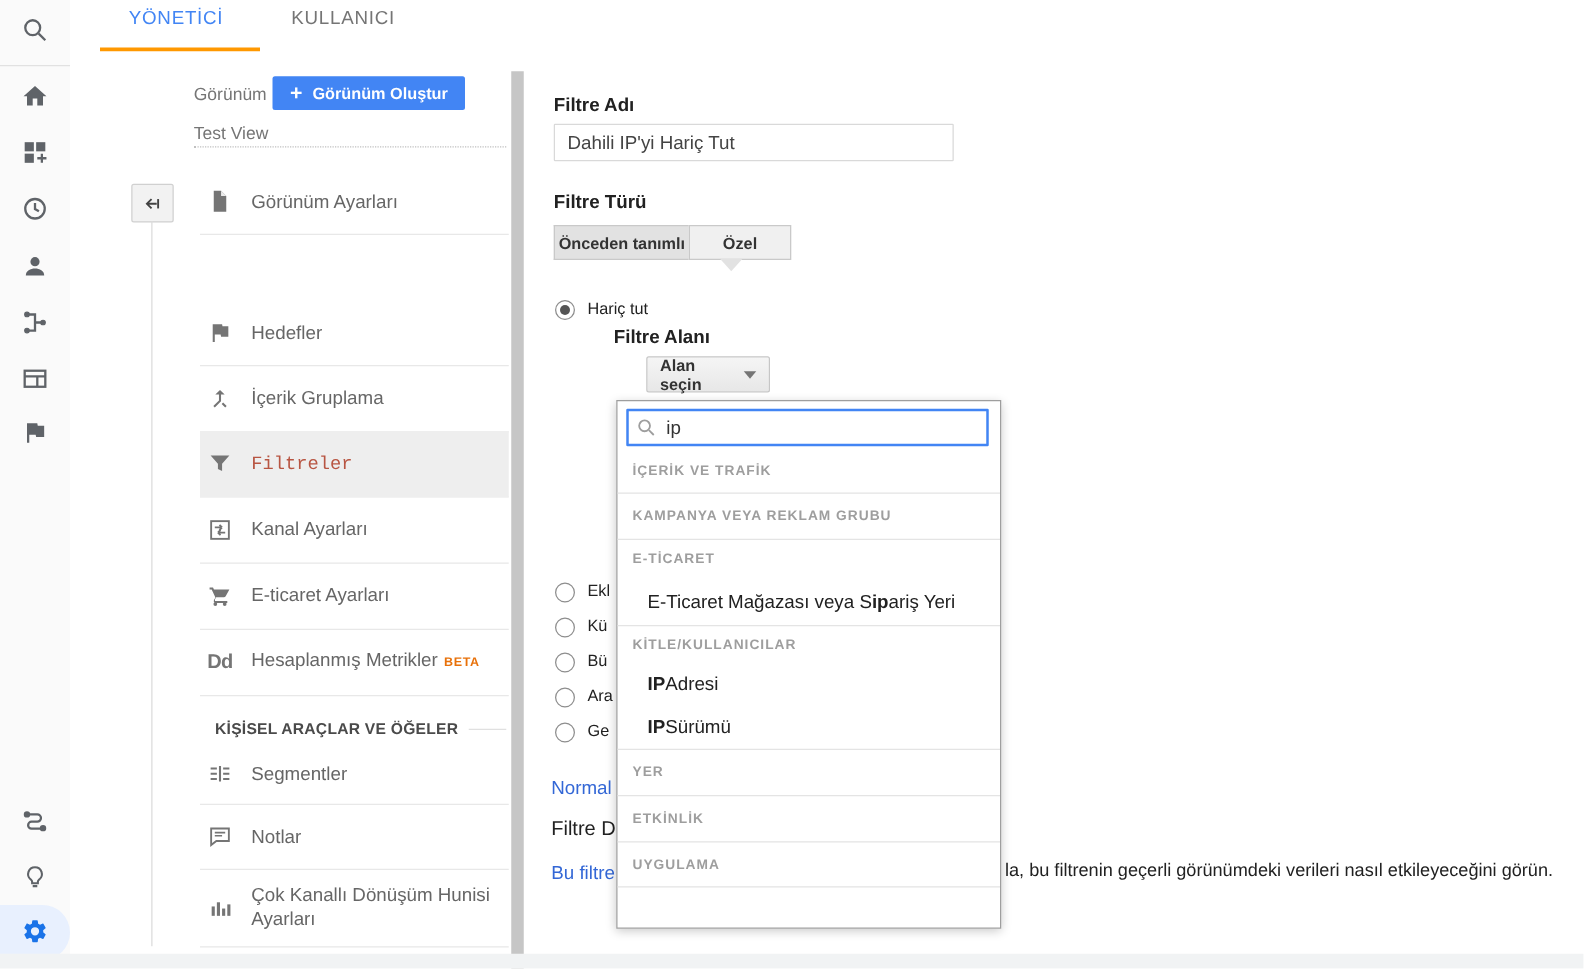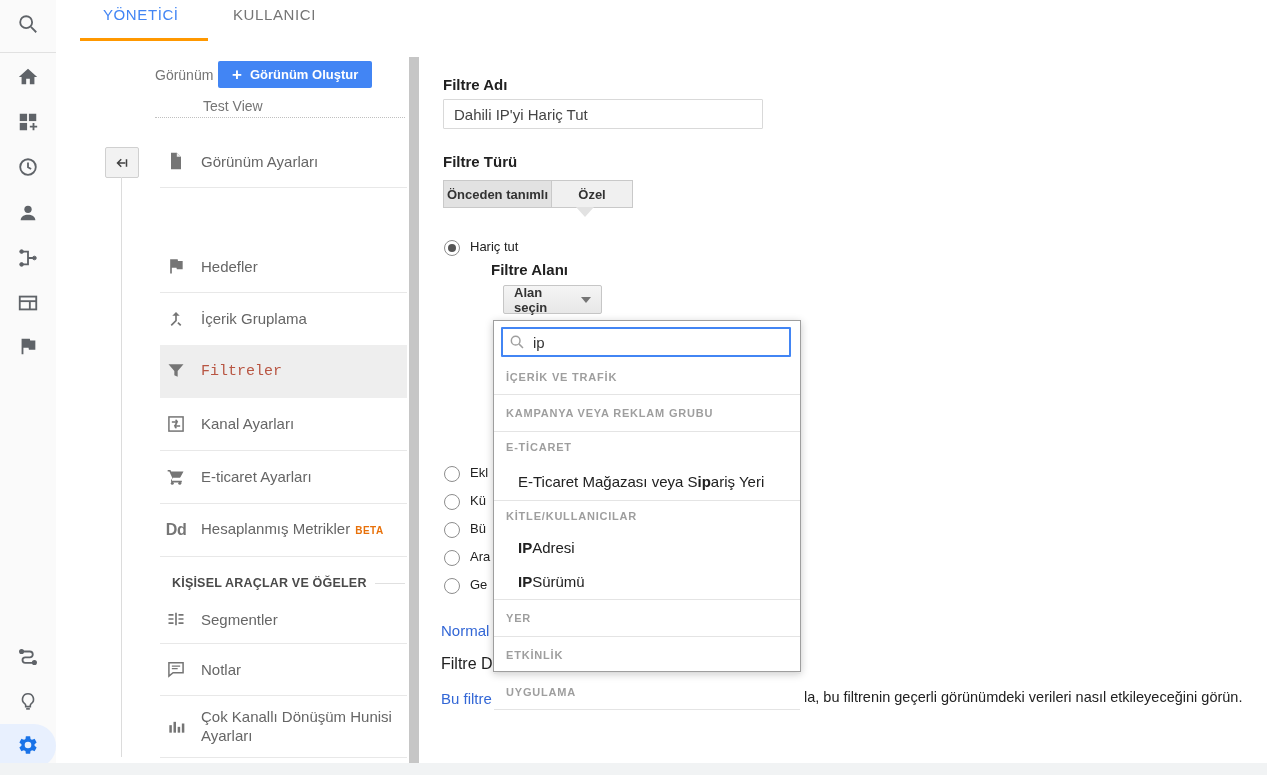--- a/index.html
+++ b/index.html
@@ -18,21 +18,21 @@
   .tab{position:absolute;top:6px;font-size:15px;letter-spacing:.6px;color:#757575;cursor:pointer;}
   .tab.active{color:#4285f4;text-align:right;}
   .tab-underline{position:absolute;left:80px;top:38px;width:128px;height:3px;background:#ff9800;}
 
   
   .gv-label{position:absolute;left:155px;top:67px;font-size:14px;color:#757575;}
   .create-btn{position:absolute;left:218px;top:61px;height:27px;padding:0 14px;background:#4285f4;color:#fff;
               border:none;border-radius:2px;font-size:13px;font-weight:bold;display:flex;align-items:center;gap:8px;
               font-family:"Liberation Sans",sans-serif;cursor:pointer;}
   .plus-ic{font-size:17px;font-weight:bold;line-height:1;}
-  .view-name{position:absolute;left:155px;top:98px;font-size:14px;color:#757575;margin-left:48px;}
+  .view-name{position:absolute;left:155px;top:98px;font-size:14px;color:#757575;}
   .dotted-line{position:absolute;left:155px;top:117px;width:250px;border-top:1px dotted #c0c0c0;}
   .back-btn{position:absolute;left:105px;top:147px;width:32px;height:29px;background:#f2f2f2;border:1px solid #d0d0d0;
             border-radius:2px;display:flex;align-items:center;justify-content:center;color:#424242;cursor:pointer;}
   .back-btn svg{width:18px;height:18px;}
   .vline{position:absolute;left:121px;top:177px;height:580px;border-left:1px solid #dcdcdc;}
 
   .mrow{position:absolute;left:160px;width:247px;display:flex;align-items:center;border-bottom:1px solid #e8e8e8;cursor:pointer;}
   .mrow .mic{width:22px;margin-left:5px;color:#757575;display:flex;justify-content:center;flex:none;}
   .mrow svg{width:20px;height:20px;}
   .mlabel{margin-left:14px;font-size:15px;color:#666;line-height:19px;}
@@ -53,30 +53,30 @@
               padding:0 10px;font-size:15px;color:#444;font-family:"Liberation Sans",sans-serif;}
   .type-btn{position:absolute;top:180px;height:28px;border:1px solid #c9c9c9;font-size:13px;font-weight:bold;color:#333;
             display:flex;align-items:center;justify-content:center;cursor:pointer;box-sizing:border-box;}
   .type-btn.predef{left:443px;width:108px;background:#e2e2e2;border-right:none;}
   .type-btn.custom{left:551px;width:82px;background:#f0f0f0;}
   .type-caret{position:absolute;left:576px;top:207px;width:0;height:0;border-left:9px solid transparent;
               border-right:9px solid transparent;border-top:10px solid #e2e2e2;}
   .radio{position:absolute;width:14px;height:14px;border:1px solid #8d8d8d;border-radius:50%;background:#fff;}
   .radio.sel::after{content:"";position:absolute;left:3px;top:3px;width:8px;height:8px;border-radius:50%;background:#555;}
   .rlabel{position:absolute;font-size:13px;color:#212121;}
-  .select-btn{position:absolute;left:503px;top:285px;width:99px;height:29px;background:linear-gradient(#f5f5f5,#e7e7e7);
+  .select-btn{position:absolute;left:517px;top:285px;width:99px;height:29px;background:linear-gradient(#f5f5f5,#e7e7e7);
               border:1px solid #c6c6c6;border-radius:2px;display:flex;align-items:center;justify-content:space-between;
               padding:0 10px;box-sizing:border-box;font-size:13px;font-weight:bold;color:#333;cursor:pointer;gap:15px;}
   .sel-caret{width:0;height:0;border-left:5px solid transparent;border-right:5px solid transparent;border-top:6px solid #757575;}
   .link{color:#3367d6;font-size:15px;position:absolute;cursor:pointer;}
   .vhead{position:absolute;font-size:16px;color:#212121;}
   .right-text{position:absolute;left:804px;top:689px;font-size:14.5px;color:#212121;white-space:nowrap;}
 
   
-  .dropdown{position:absolute;left:493px;top:320px;width:308px;height:352px;background:#fff;border:1px solid #9e9e9e;
+  .dropdown{position:absolute;left:493px;top:320px;width:308px;height:423px;background:#fff;border:1px solid #9e9e9e;
             box-shadow:0 2px 8px rgba(0,0,0,.22);z-index:10;box-sizing:border-box;}
   .dd-search-wrap{position:absolute;left:7px;top:6px;width:290px;height:30px;}
   .dd-search{width:100%;height:100%;box-sizing:border-box;border:2px solid #4285f4;border-radius:1px;
              padding:0 6px 0 30px;font-size:15px;color:#333;font-family:"Liberation Sans",sans-serif;outline:none;}
   .dd-mag{position:absolute;left:8px;top:7px;width:16px;height:16px;color:#9e9e9e;}
   .dd-list{position:absolute;left:0;top:38px;width:100%;}
   .dd-hdr{display:flex;align-items:center;padding-left:12px;font-size:11px;font-weight:bold;color:#9e9e9e;letter-spacing:.8px;}
   .dd-item{display:flex;align-items:center;padding-left:24px;font-size:15px;color:#212121;cursor:pointer;}
   .dd-item b{font-weight:bold;}
   .divb{border-bottom:1px solid #e4e4e4;}

